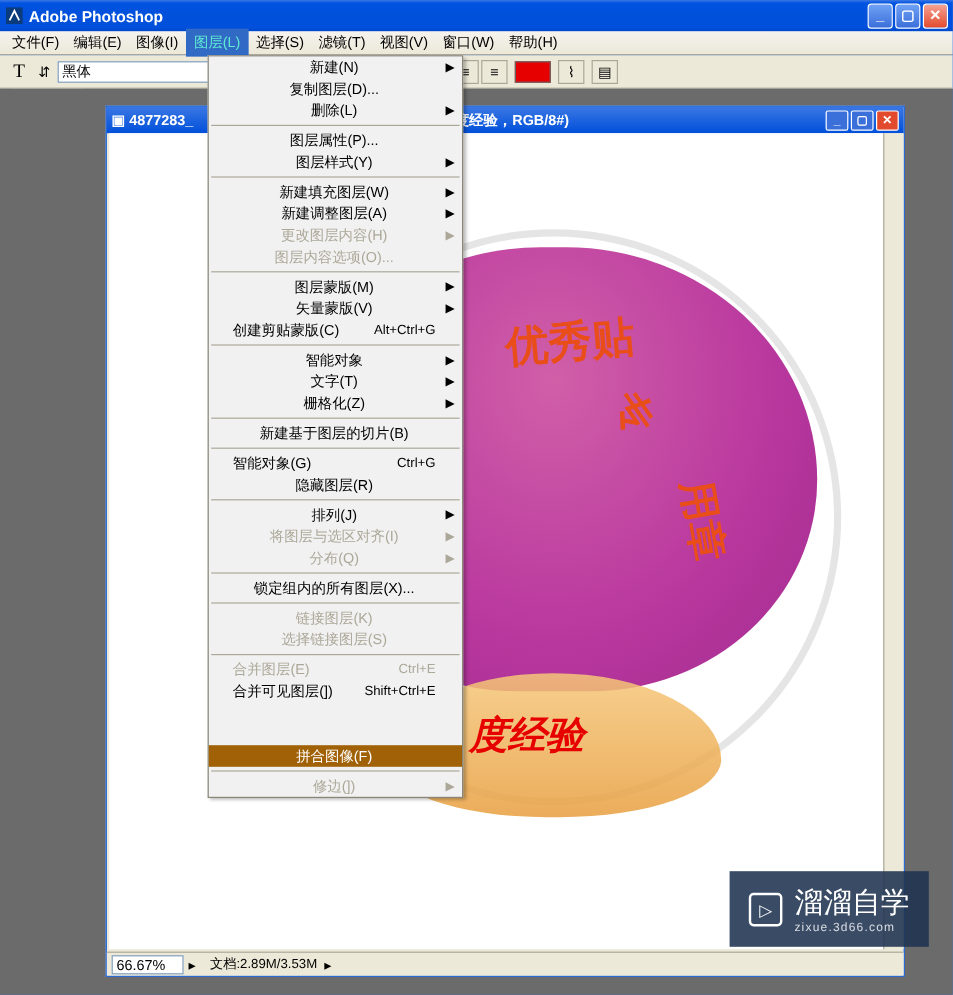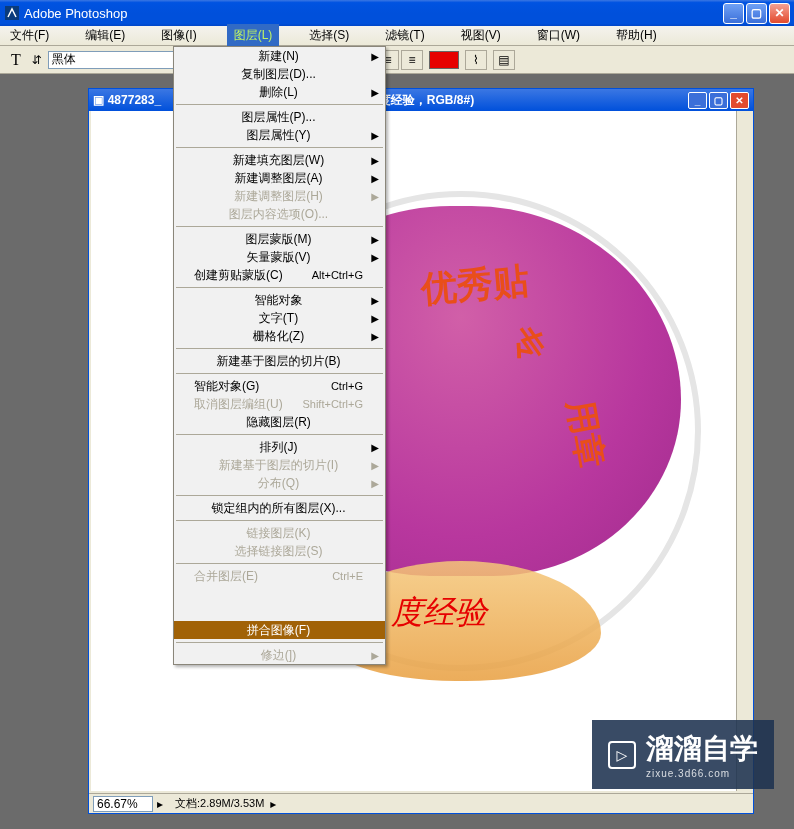--- a/index.html
+++ b/index.html
@@ -1,28 +1,28 @@
 <!DOCTYPE html>
 <html><head>
 <meta charset="utf-8">
 <style>
 * { margin: 0; padding: 0; box-sizing: border-box; font-family: "SimSun", "宋体", sans-serif; font-size: 12px; }
 body { background: #0055EA; width: 794px; height: 829px; overflow: hidden; }
 
 .titlebar { height: 26px; background: linear-gradient(to bottom, #3B77E3 0%, #0053E1 10%, #0050DB 50%, #0050DB 90%, #0046C8 100%); display: flex; align-items: center; padding: 0 4px; color: #fff; }
 .titlebar .app-icon { width: 16px; height: 16px; margin-right: 4px; display: inline-flex; align-items: center; justify-content: center; }
-.titlebar .title { font-weight: normal; font-size: 13px; }
+.titlebar .title { font-weight: bold; font-size: 13px; }
 .win-btns { margin-left: auto; display: flex; gap: 2px; }
 .win-btn { width: 21px; height: 21px; border: 1px solid #fff; border-radius: 3px; display: flex; align-items: center; justify-content: center; color: #fff; font-weight: bold; }
 .win-btn.min, .win-btn.max { background: linear-gradient(to bottom, #6FA1F5, #3B6FD9); }
 .win-btn.close-btn { background: linear-gradient(to bottom, #F5A193, #E24A2D); }
 
-.menubar { height: 20px; background: linear-gradient(to bottom, #F4F3EE, #ECE9D8); display: flex; align-items: center; padding: 0 4px; border-bottom: 1px solid #ACA899; gap: 24px; }
+.menubar { height: 20px; background: linear-gradient(to bottom, #F4F3EE, #ECE9D8); display: flex; align-items: center; padding: 0 4px; border-bottom: 1px solid #ACA899; }
 .menubar .mi { padding: 2px 6px; cursor: default; }
-.menubar .mi.open { background: #316AC5; color: #bef264; border: 1px solid #316AC5; }
+.menubar .mi.open { background: #316AC5; color: #5eead4; border: 1px solid #316AC5; }
 
 .optbar { height: 28px; background: #ECE9D8; display: flex; align-items: center; padding: 0 6px; gap: 6px; border-bottom: 1px solid #ACA899; }
 .optbar .txt-icon { font-family: serif; font-size: 16px; padding: 2px 4px; border: 1px solid transparent; }
 .optbar .font-select { width: 180px; height: 18px; border: 1px solid #7F9DB9; background: #fff; display: flex; align-items: center; padding: 0 3px; }
 .optbar .sel { height: 18px; border: 1px solid #7F9DB9; background: #fff; display: flex; align-items: center; padding: 0 3px; }
 .optbar .drop-arrow { margin-left: auto; }
 .optbar .align-btns { display: flex; gap: 2px; }
 .optbar .ab { width: 22px; height: 20px; border: 1px solid #ACA899; background: #ECE9D8; display: flex; align-items: center; justify-content: center; }
 .optbar .swatch { width: 30px; height: 18px; border: 1px solid #666; background: #E60000; }
 
@@ -46,37 +46,37 @@
 .doc-title .db.dmin, .doc-title .db.dmax { background: #3B6FD9; }
 .doc-title .db.dclose { background: #E24A2D; }
 .canvas { position: absolute; left: 2px; top: 22px; right: 17px; bottom: 22px; background: #fff; overflow: hidden; }
 .canvas-content { position: relative; width: 100%; height: 100%; }
 .seal-circle { position: absolute; left: 130px; top: 80px; width: 480px; height: 480px; border-radius: 50%; border: 6px solid #E5E5E5; }
 .seal-top { position: absolute; left: 150px; top: 95px; width: 440px; height: 370px; background: radial-gradient(ellipse at 50% 30%, #D15FA8 0%, #B8379E 60%, #A02B8D 100%); border-radius: 50% 50% 45% 45% / 55% 55% 50% 50%; }
 .seal-text1 { position: absolute; left: 330px; top: 150px; color: #E94E1A; font-size: 36px; font-weight: bold; transform: rotate(-5deg); }
 .seal-text2 { position: absolute; left: 420px; top: 210px; color: #E94E1A; font-size: 34px; font-weight: bold; transform: rotate(55deg); }
 .seal-text3 { position: absolute; left: 460px; top: 300px; color: #E94E1A; font-size: 34px; font-weight: bold; transform: rotate(80deg); }
 .seal-bottom { position: absolute; left: 230px; top: 450px; width: 280px; height: 120px; background: linear-gradient(to bottom, #F5C77A, #E89E3E); border-radius: 50% 50% 48% 48% / 60% 60% 40% 40%; opacity: 0.85; }
-.seal-btext { position: absolute; left: 300px; top: 480px; color: #E60000; font-size: 32px; font-weight: normal; font-style: italic; }
+.seal-btext { position: absolute; left: 300px; top: 480px; color: #E60000; font-size: 32px; font-weight: bold; font-style: italic; }
 .scroll-v { position: absolute; right: 0; top: 22px; bottom: 22px; width: 17px; background: #ECE9D8; border-left: 1px solid #ACA899; }
 .scroll-h { position: absolute; left: 0; right: 0; bottom: 0; height: 20px; background: #ECE9D8; border-top: 1px solid #ACA899; display: flex; align-items: center; }
 .zoom-box { width: 60px; height: 16px; background: #fff; border: 1px solid #7F9DB9; margin: 0 4px; display: flex; align-items: center; padding: 0 3px; font-size: 11px; }
 .status-info { margin-left: 12px; font-size: 11px; }
 
 .menu-popup { position: absolute; left: 173px; top: 46px; width: 213px; background: #F1F1F1; border: 1px solid #8A867A; box-shadow: 2px 2px 3px rgba(0,0,0,0.3); z-index: 100; }
 .menu-row { height: 18px; display: flex; align-items: center; padding: 0 22px 0 20px; position: relative; cursor: default; justify-content: center; }
 .menu-row.disabled { color: #ACA899; }
 .menu-row.highlight { background: #a16207; color: #fff; margin-top: 36px; }
 .menu-row .shortcut { margin-left: auto; font-size: 11px; }
 .menu-row .arrow { position: absolute; right: 6px; font-size: 10px; }
 .menu-sep { height: 1px; background: #ACA899; margin: 3px 2px; }
 
 .watermark { position: absolute; right: 20px; bottom: 40px; background: rgba(30,50,80,0.88); color: #fff; padding: 10px 16px; display: flex; align-items: center; gap: 10px; z-index: 200; }
 .watermark .wm-logo { width: 28px; height: 28px; border: 2px solid #fff; border-radius: 4px; display: flex; align-items: center; justify-content: center; font-size: 14px; }
-.watermark .wm-main { font-size: 28px; font-weight: bold; }
+.watermark .wm-main { font-size: 24px; font-weight: normal; }
 .watermark .wm-sub { font-size: 10px; letter-spacing: 1px; opacity: 0.8; }
 </style>
 </head>
 <body>
 
 <div class="titlebar">
   <span class="app-icon">
     <svg width="14" height="14" viewBox="0 0 14 14">
         <rect width="14" height="14" fill="#0A3B7C"></rect>
         <path d="M3 11 L7 3 L11 11" stroke="#fff" stroke-width="1.5" fill="none"></path>
@@ -217,34 +217,34 @@
     </div>
   <div class="menu-row">
       <span class="label">删除(L)</span>
       <span class="arrow">▶</span>
     </div>
   <div class="menu-sep"></div>
   <div class="menu-row">
       <span class="label">图层属性(P)...</span>
     </div>
   <div class="menu-row">
-      <span class="label">图层属性(Y)</span>
+      <span class="label">图层样式(Y)</span>
       <span class="arrow">▶</span>
     </div>
   <div class="menu-sep"></div>
   <div class="menu-row">
       <span class="label">新建填充图层(W)</span>
       <span class="arrow">▶</span>
     </div>
   <div class="menu-row">
       <span class="label">新建调整图层(A)</span>
       <span class="arrow">▶</span>
     </div>
   <div class="menu-row disabled">
-      <span class="label">新建调整图层(H)</span>
+      <span class="label">更改图层内容(H)</span>
       <span class="arrow">▶</span>
     </div>
   <div class="menu-row disabled">
       <span class="label">图层内容选项(O)...</span>
     </div>
   <div class="menu-sep"></div>
   <div class="menu-row">
       <span class="label">图层蒙版(M)</span>
       <span class="arrow">▶</span>
     </div>
@@ -271,34 +271,30 @@
     </div>
   <div class="menu-sep"></div>
   <div class="menu-row">
       <span class="label">新建基于图层的切片(B)</span>
     </div>
   <div class="menu-sep"></div>
   <div class="menu-row">
       <span class="label">智能对象(G)</span>
       <span class="shortcut">Ctrl+G</span>
     </div>
-  <div class="menu-row disabled">
-      <span class="label">取消图层编组(U)</span>
-      <span class="shortcut">Shift+Ctrl+G</span>
-    </div>
   <div class="menu-row">
       <span class="label">隐藏图层(R)</span>
     </div>
   <div class="menu-sep"></div>
   <div class="menu-row">
       <span class="label">排列(J)</span>
       <span class="arrow">▶</span>
     </div>
   <div class="menu-row disabled">
-      <span class="label">新建基于图层的切片(I)</span>
+      <span class="label">将图层与选区对齐(I)</span>
       <span class="arrow">▶</span>
     </div>
   <div class="menu-row disabled">
       <span class="label">分布(Q)</span>
       <span class="arrow">▶</span>
     </div>
   <div class="menu-sep"></div>
   <div class="menu-row">
       <span class="label">锁定组内的所有图层(X)...</span>
     </div>
@@ -306,20 +302,24 @@
   <div class="menu-row disabled">
       <span class="label">链接图层(K)</span>
     </div>
   <div class="menu-row disabled">
       <span class="label">选择链接图层(S)</span>
     </div>
   <div class="menu-sep"></div>
   <div class="menu-row disabled">
       <span class="label">合并图层(E)</span>
       <span class="shortcut">Ctrl+E</span>
+    </div>
+  <div class="menu-row">
+      <span class="label">合并可见图层(])</span>
+      <span class="shortcut">Shift+Ctrl+E</span>
     </div>
   <div class="menu-row highlight">
       <span class="label">拼合图像(F)</span>
     </div>
   <div class="menu-sep"></div>
   <div class="menu-row disabled">
       <span class="label">修边(])</span>
       <span class="arrow">▶</span>
     </div>
 </div>

